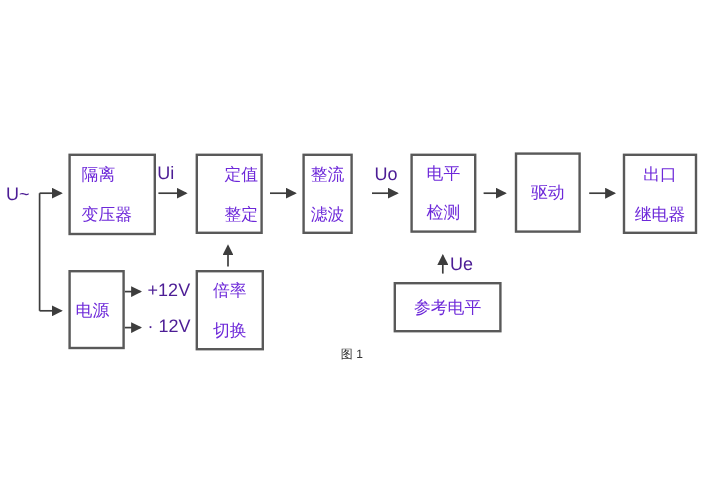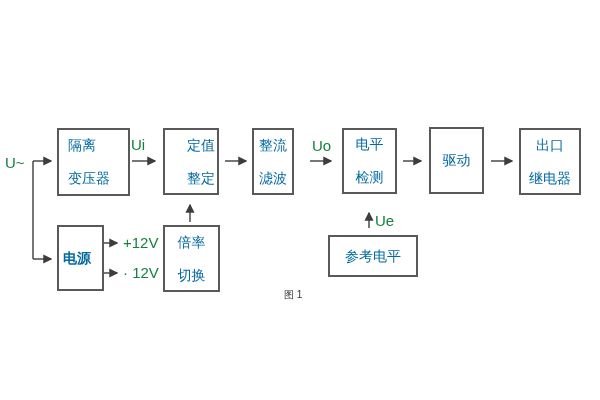--- a/index.html
+++ b/index.html
@@ -9,33 +9,33 @@
     background:#ffffff;
     font-family:"Liberation Sans","DejaVu Sans",sans-serif;
     overflow:hidden;
   }
   #wires{position:absolute;left:0;top:0;width:600px;height:400px;}
   .box{
     position:absolute;
     box-sizing:border-box;
     border:2px solid #595959;
     background:#ffffff;
-    color:#0369a1;
+    color:#6d28d9;
     font-size:14px;
     line-height:33px;
     white-space:pre-line;
     display:flex;
     flex-direction:column;
     justify-content:center;
     text-align:center;
   }
   .box.align-left{align-items:flex-start;text-align:left;}
   .lbl{
     position:absolute;
-    color:#15803d;
+    color:#4c1d95;
     font-size:15px;
     line-height:16px;
     white-space:nowrap;
   }
   .caption{
     position:absolute;
     color:#333333;
     font-size:10px;
     white-space:nowrap;
   }
@@ -77,21 +77,21 @@
 滤波</div>
 
   <div class="box" style="left:342px;top:128px;width:55px;height:66px;">电平
 检测</div>
 
   <div class="box" style="left:429px;top:127px;width:55px;height:67px;">驱动</div>
 
   <div class="box" style="left:519px;top:128px;width:62px;height:67px;">出口
 继电器</div>
 
-  <div class="box align-left" style="left:57px;top:225px;width:47px;height:66px;padding-left:4px;font-weight:bold;">电源</div>
+  <div class="box align-left" style="left:57px;top:225px;width:47px;height:66px;padding-left:4px;">电源</div>
 
   <div class="box" style="left:163px;top:225px;width:57px;height:67px;">倍率
 切换</div>
 
   <div class="box" style="left:328px;top:235px;width:90px;height:42px;">参考电平</div>
 
   <span class="lbl" style="left:5px;top:155px;">U~</span>
   <span class="lbl" style="left:131px;top:137px;">Ui</span>
   <span class="lbl" style="left:312px;top:138px;">Uo</span>
   <span class="lbl" style="left:375px;top:213px;">Ue</span>

